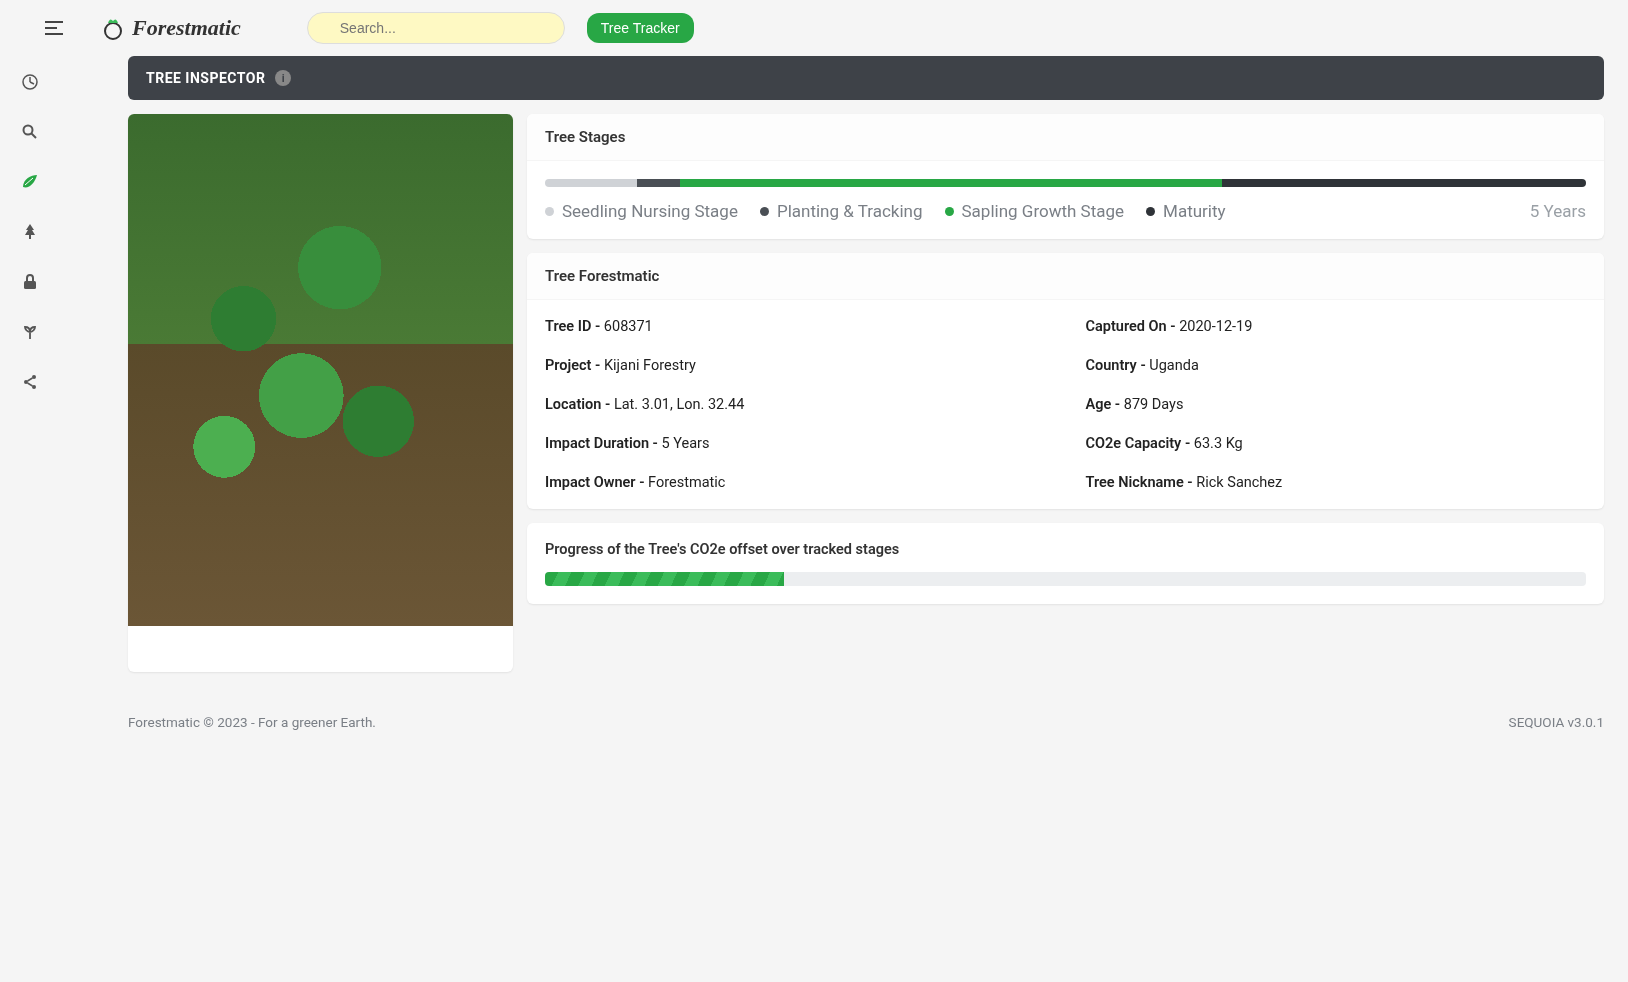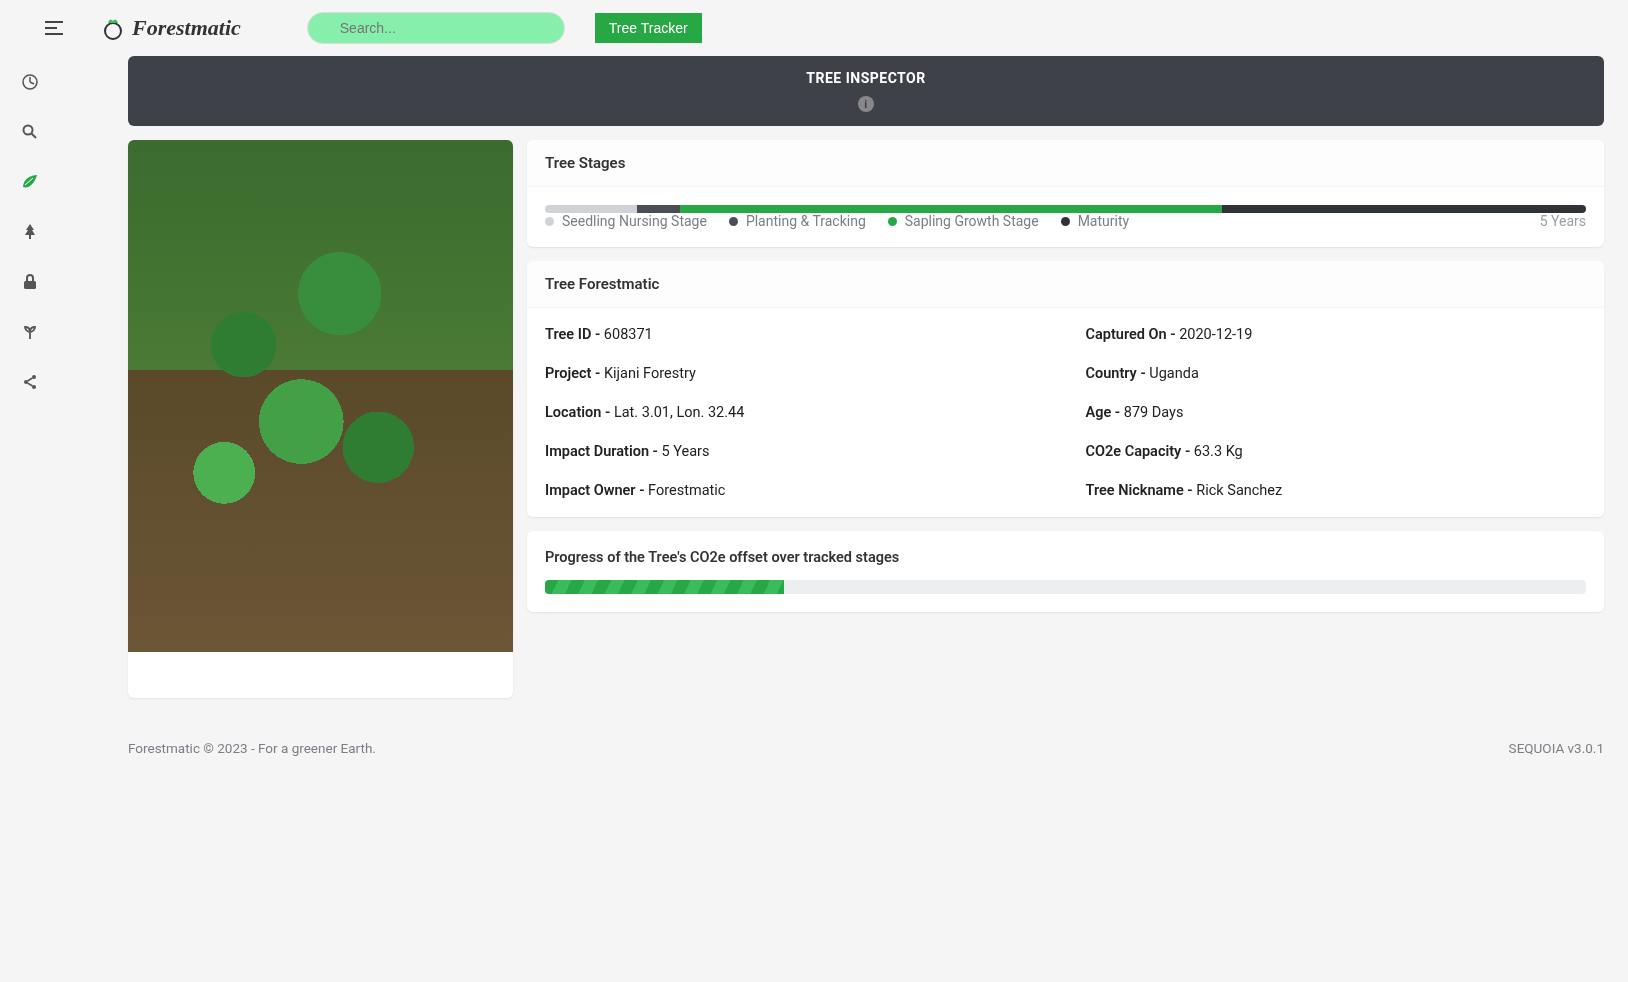--- a/index.html
+++ b/index.html
@@ -20,34 +20,34 @@
     height: 56px;
     background: #f5f5f5;
   }
   .hamburger { width: 60px; display: flex; justify-content: center; align-items: center; cursor: pointer; }
   .logo { display: flex; align-items: center; gap: 6px; font-style: italic; font-weight: 600; font-size: 22px; font-family: Georgia, serif; }
   .logo-icon { width: 26px; height: 26px; }
   .search-wrap { margin-left: 50px; }
   .search {
     width: 258px; height: 32px;
     border: 1px solid #ddd; border-radius: 16px;
-    background: #86efac;
+    background: #fef9c3;
     padding: 0 14px 0 32px;
     font-size: 14px; color: #777;
     position: relative;
   }
   .search-container { position: relative; display: inline-block; }
   .search-glyph {
     position: absolute; left: 12px; top: 50%; transform: translateY(-50%);
     color: #aaa; font-size: 13px; pointer-events: none;
   }
   .btn-primary {
-    margin-left: 14px;
+    margin-left: 6px;
     background: #28a745; color: #fff;
-    border: none; border-radius: 0;
+    border: none; border-radius: 12px;
     padding: 7px 14px; font-size: 14px; font-weight: 500;
     cursor: pointer;
   }
 
   
   .layout { display: flex; }
   .sidebar {
     width: 60px; padding-top: 8px;
     display: flex; flex-direction: column; align-items: center; gap: 14px;
   }
@@ -58,21 +58,20 @@
   .nav-icon.active { color: #28a745; }
 
   
   .main { flex: 1; padding: 0 24px 24px 68px; }
   .page-header {
     background: #3e4248; color: #fff;
     border-radius: 6px; padding: 14px 18px;
     display: flex; align-items: center; gap: 10px;
     font-size: 14px; font-weight: 700; letter-spacing: 0.5px;
     margin-bottom: 14px;
-    flex-direction: column;
   }
   .page-header .info-dot {
     width: 16px; height: 16px; border-radius: 50%;
     background: #888; color: #3e4248; font-size: 11px; font-weight: 700;
     display: inline-flex; align-items: center; justify-content: center;
   }
 
   .content-row { display: flex; gap: 14px; align-items: flex-start; }
   .image-card {
     background: #fff; border-radius: 6px; box-shadow: 0 1px 2px rgba(0,0,0,0.08);
@@ -105,21 +104,21 @@
   .section-sub { font-weight: 600; font-size: 14.5px; color: #333; margin-bottom: 14px; }
 
   
   .stage-bar { display: flex; width: 100%; height: 8px; border-radius: 4px; overflow: hidden; }
   .seg { height: 100%; }
   .seg.nursing { background: #cfd2d6; }
   .seg.planting { background: #4a4f55; }
   .seg.sapling { background: #28a745; }
   .seg.maturity { background: #2f3338; }
 
-  .legend-row { display: flex; align-items: center; gap: 22px; font-size: 14px; color: #7a7f86; }
+  .legend-row { display: flex; align-items: center; gap: 22px; margin-top: 14px; font-size: 17px; color: #7a7f86; }
   .legend-item { display: flex; align-items: center; gap: 8px; }
   .dot { width: 9px; height: 9px; border-radius: 50%; }
   .dot.nursing { background: #cfd2d6; }
   .dot.planting { background: #4a4f55; }
   .dot.sapling { background: #28a745; }
   .dot.maturity { background: #2f3338; }
   .legend-right { margin-left: auto; color: #9aa0a6; }
 
   
   .info-grid { display: grid; grid-template-columns: 1fr 1fr; row-gap: 22px; column-gap: 40px; font-size: 14.5px; color: #222; font-weight: 600; }

